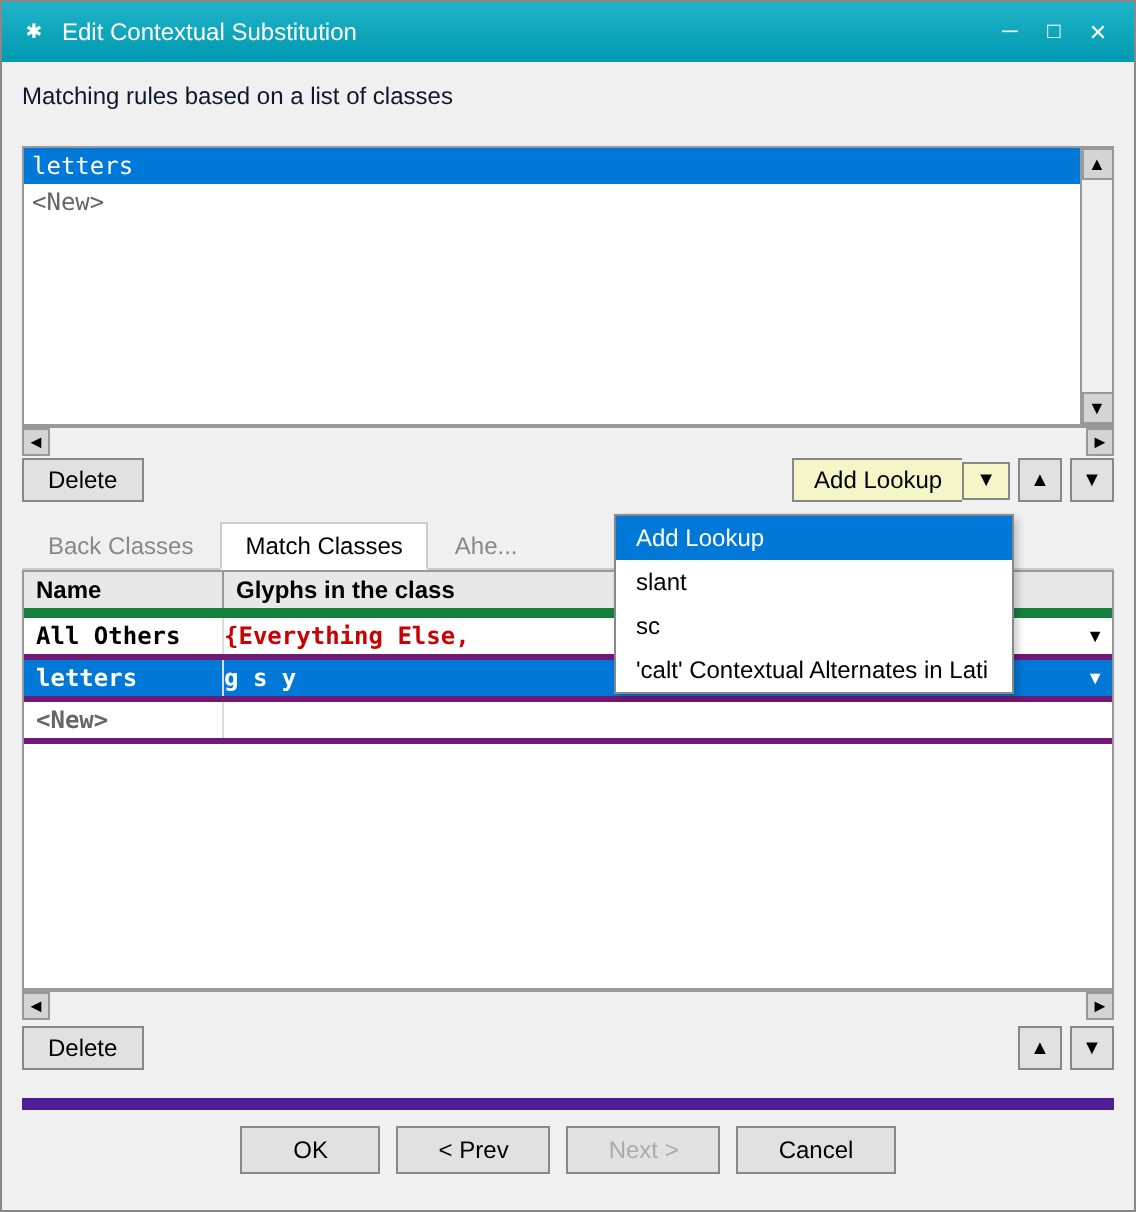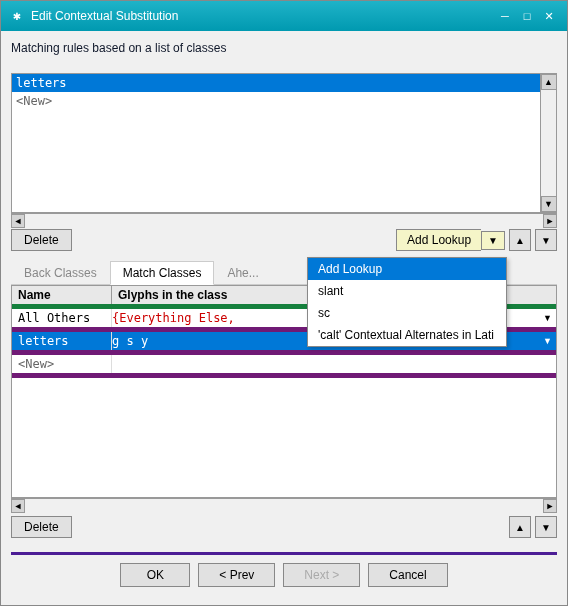--- a/index.html
+++ b/index.html
@@ -296,21 +296,22 @@
       border-right: none;
     }
 
     .table-body {
       flex: 1;
       overflow: hidden;
     }
 
     .table-row {
       display: flex;
-      border-bottom: 5px solid #701a75;
+      border-bottom: 3px solid #701a75;
+      font-weight: bold;
     }
 
     .table-row.selected {
       background: #0078d7;
       color: white;
     }
 
     .table-cell {
       padding: 2px 6px;
       font-family: monospace;
@@ -340,21 +341,21 @@
       align-items: center;
       margin-top: 4px;
     }
 
     .footer-row {
       display: flex;
       justify-content: center;
       gap: 8px;
       margin-top: 8px;
       padding: 8px 0;
-      border-top: 3px solid #4c1d95;
+      border-top: 6px solid #4c1d95;
     }
 
     .footer-btn {
       padding: 4px 20px;
       background: #e1e1e1;
       border: 1px solid #888;
       cursor: pointer;
       font-size: 12px;
       min-width: 70px;
     }

